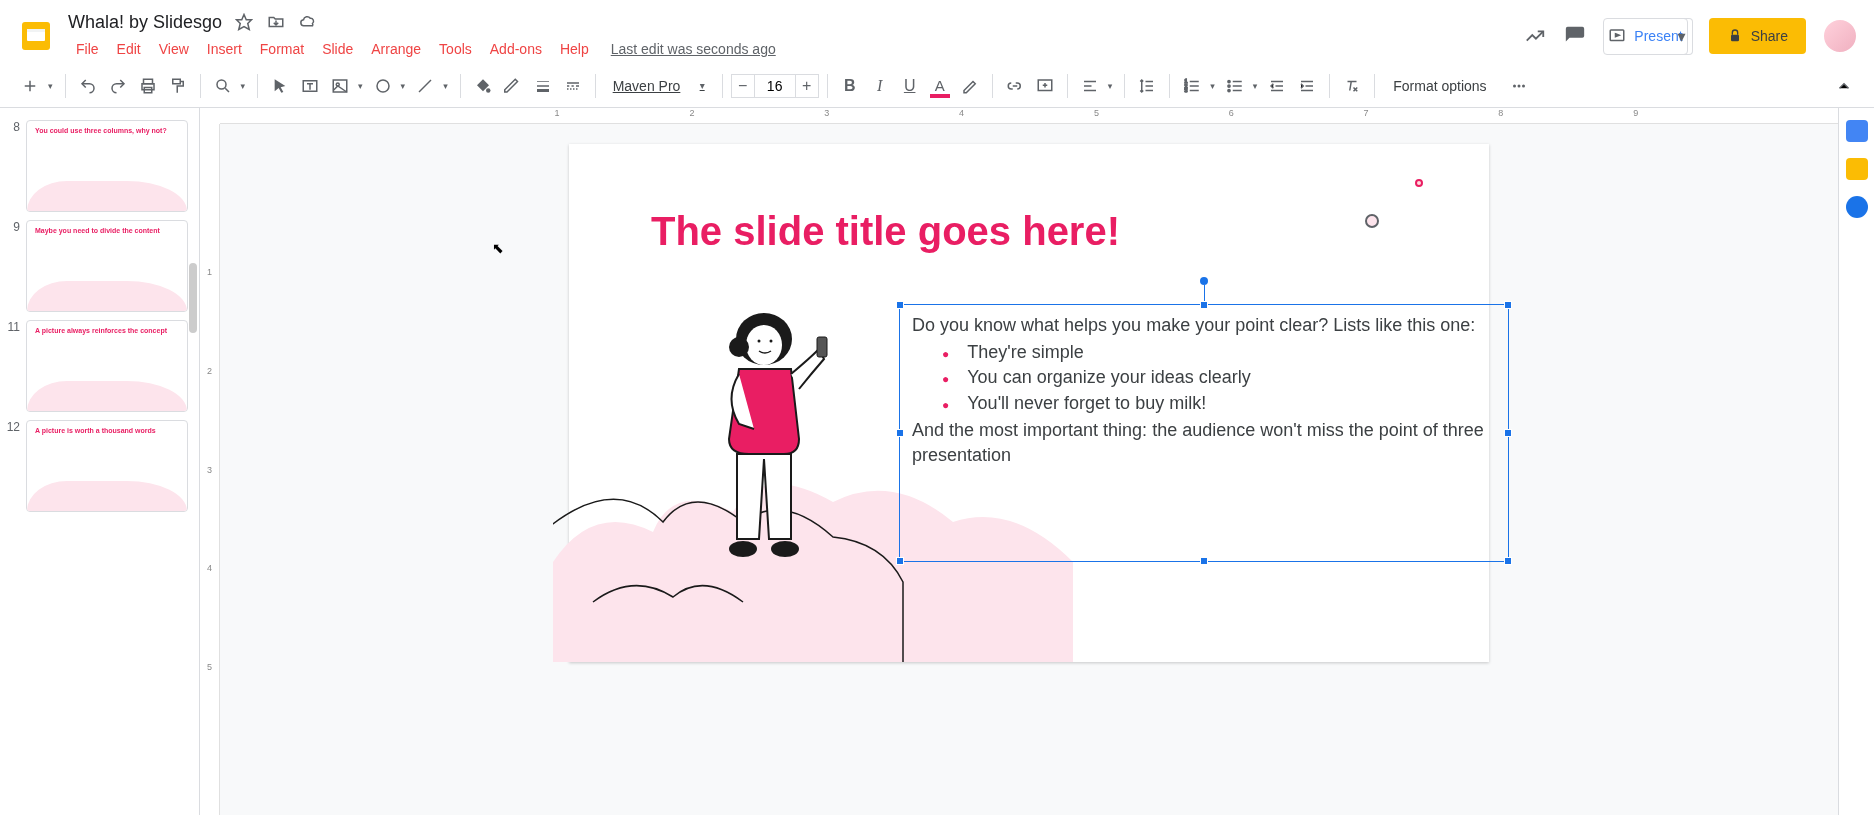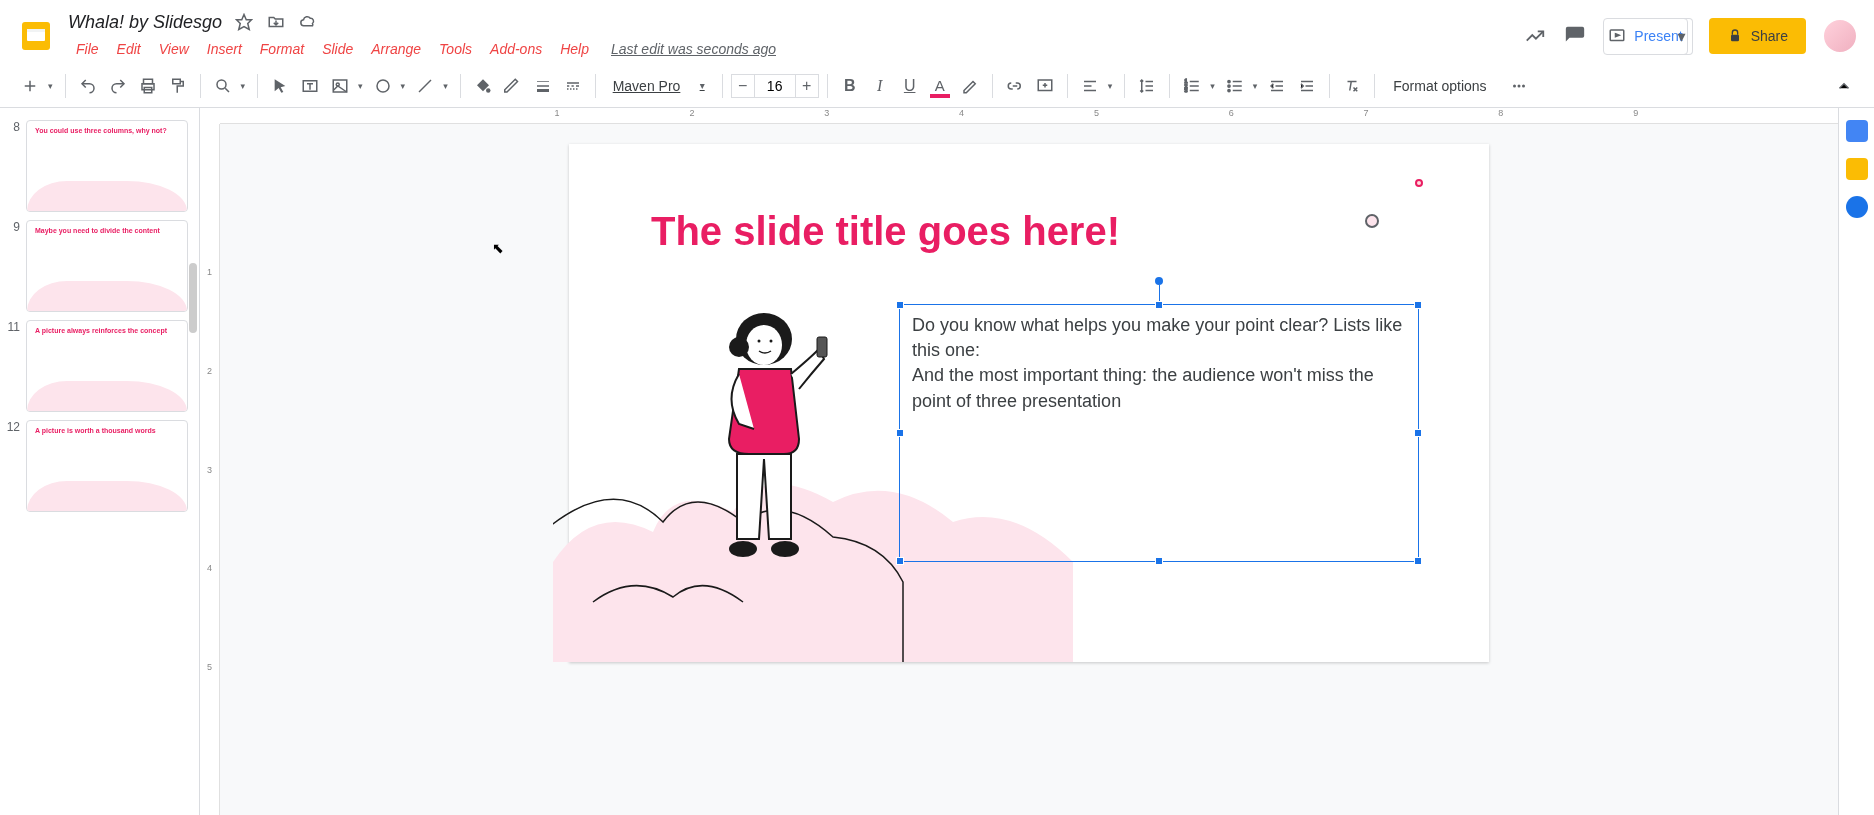--- a/index.html
+++ b/index.html
@@ -2,21 +2,21 @@
 <html><head>
 <meta charset="utf-8">
 <style>
 * { margin: 0; padding: 0; box-sizing: border-box; font-family: Arial, sans-serif; }
 body { width: 1874px; height: 815px; background: #fff; overflow: hidden; position: relative; }
 
 
 .header { display: flex; align-items: center; padding: 8px 16px 0 16px; height: 64px; }
 .logo { width: 40px; height: 40px; margin-right: 12px; display:flex; align-items:center; justify-content:center; }
 .logo svg { width: 36px; height: 36px; }
-.title-area { flex: 1; font-style: italic; }
+.title-area { flex: 1; }
 .title-row { display: flex; align-items: center; gap: 12px; }
 .doc-title { font-size: 18px; color: #202124; }
 .title-icon { color: #5f6368; width:20px; height:20px; display:flex; align-items:center; justify-content:center; }
 .menu-row { display: flex; align-items: center; gap: 2px; margin-top: 4px; }
 .menu-item { font-size: 14px; color: #ef4444; padding: 4px 8px; border-radius: 4px; cursor: pointer; }
 .last-edit { font-size: 14px; color: #5f6368; text-decoration: underline; margin-left: 12px; cursor:pointer; }
 .header-right { display: flex; align-items: center; gap: 16px; }
 .hr-icon { color: #5f6368; width: 24px; height: 24px; display:flex; align-items:center; justify-content:center; cursor:pointer; }
 .present-btn { display:flex; align-items:center; gap:8px; border:1px solid #dadce0; border-radius:4px; padding: 8px 4px; cursor:pointer; font-size:14px; color:#3b82f6; }
 .present-drop { border:1px solid #dadce0; border-left:none; border-radius: 0 4px 4px 0; padding: 8px 6px; cursor:pointer; color:#5f6368; margin-left:-16px; }
@@ -53,21 +53,21 @@
 .ruler-h-tick { flex:1; text-align:center; position:relative; }
 .ruler-v { position:absolute; top:16px; left:0; width:20px; bottom:0; background:#fff; border-right:1px solid #e0e0e0; display:flex; flex-direction:column; font-size:9px; color:#888; }
 .ruler-v-tick { flex:1; display:flex; align-items:center; justify-content:center; }
 .slide-stage { position:absolute; top:16px; left:20px; right:0; bottom:0; background:#f8f9fa; display:flex; align-items:flex-start; justify-content:center; padding-top: 20px; }
 
 .slide { width: 920px; height: 518px; background:#fff; box-shadow: 0 1px 3px rgba(0,0,0,0.2); position:relative; }
 .slide-title { position:absolute; top:65px; left:82px; font-size: 40px; font-weight: 900; color:#e91e63; font-family: 'Arial Black', sans-serif; }
 .deco-circle-sm { position:absolute; top:35px; right:66px; width:8px; height:8px; border:2px solid #e91e63; border-radius:50%; background:#fdd; }
 .deco-circle-lg { position:absolute; top:70px; right:110px; width:14px; height:14px; border:2px solid #5f6368; border-radius:50%; background:#fde4ec; }
 
-.textbox-sel { position:absolute; top:160px; left:330px; width:520px; height:258px; border:1px solid #1a73e8; }
+.textbox-sel { position:absolute; top:160px; left:330px; width:610px; height:258px; border:1px solid #1a73e8; }
 .sel-handle { position:absolute; width:8px; height:8px; background:#1a73e8; border:1px solid #fff; }
 .sel-handle.tl { top:-4px; left:-4px; }
 .sel-handle.tm { top:-4px; left:50%; margin-left:-4px; }
 .sel-handle.tr { top:-4px; right:-4px; }
 .sel-handle.ml { top:50%; left:-4px; margin-top:-4px; }
 .sel-handle.mr { top:50%; right:-4px; margin-top:-4px; }
 .sel-handle.bl { bottom:-4px; left:-4px; }
 .sel-handle.bm { bottom:-4px; left:50%; margin-left:-4px; }
 .sel-handle.br { bottom:-4px; right:-4px; }
 .rotate-handle { position:absolute; top:-28px; left:50%; margin-left:-4px; width:8px; height:8px; background:#1a73e8; border-radius:50%; }
@@ -466,20 +466,25 @@
           <span class="sel-handle tl"></span>
           <span class="sel-handle tm"></span>
           <span class="sel-handle tr"></span>
           <span class="sel-handle ml"></span>
           <span class="sel-handle mr"></span>
           <span class="sel-handle bl"></span>
           <span class="sel-handle bm"></span>
           <span class="sel-handle br"></span>
           <div class="textbox-content">
             <div>Do you know what helps you make your point clear? Lists like this one:</div>
+            <ul id="bullets">
+                <li>They're simple</li>
+                <li>You can organize your ideas clearly</li>
+                <li>You'll never forget to buy milk!</li>
+              </ul>
             <div>And the most important thing: the audience won't miss the point of three presentation</div>
           </div>
         </div>
       </div>
     </div>
     <span class="cursor-arrow">⬉</span>
   </div>
 
   <div class="right-panel">
     <div class="rp-icon cal"></div>

